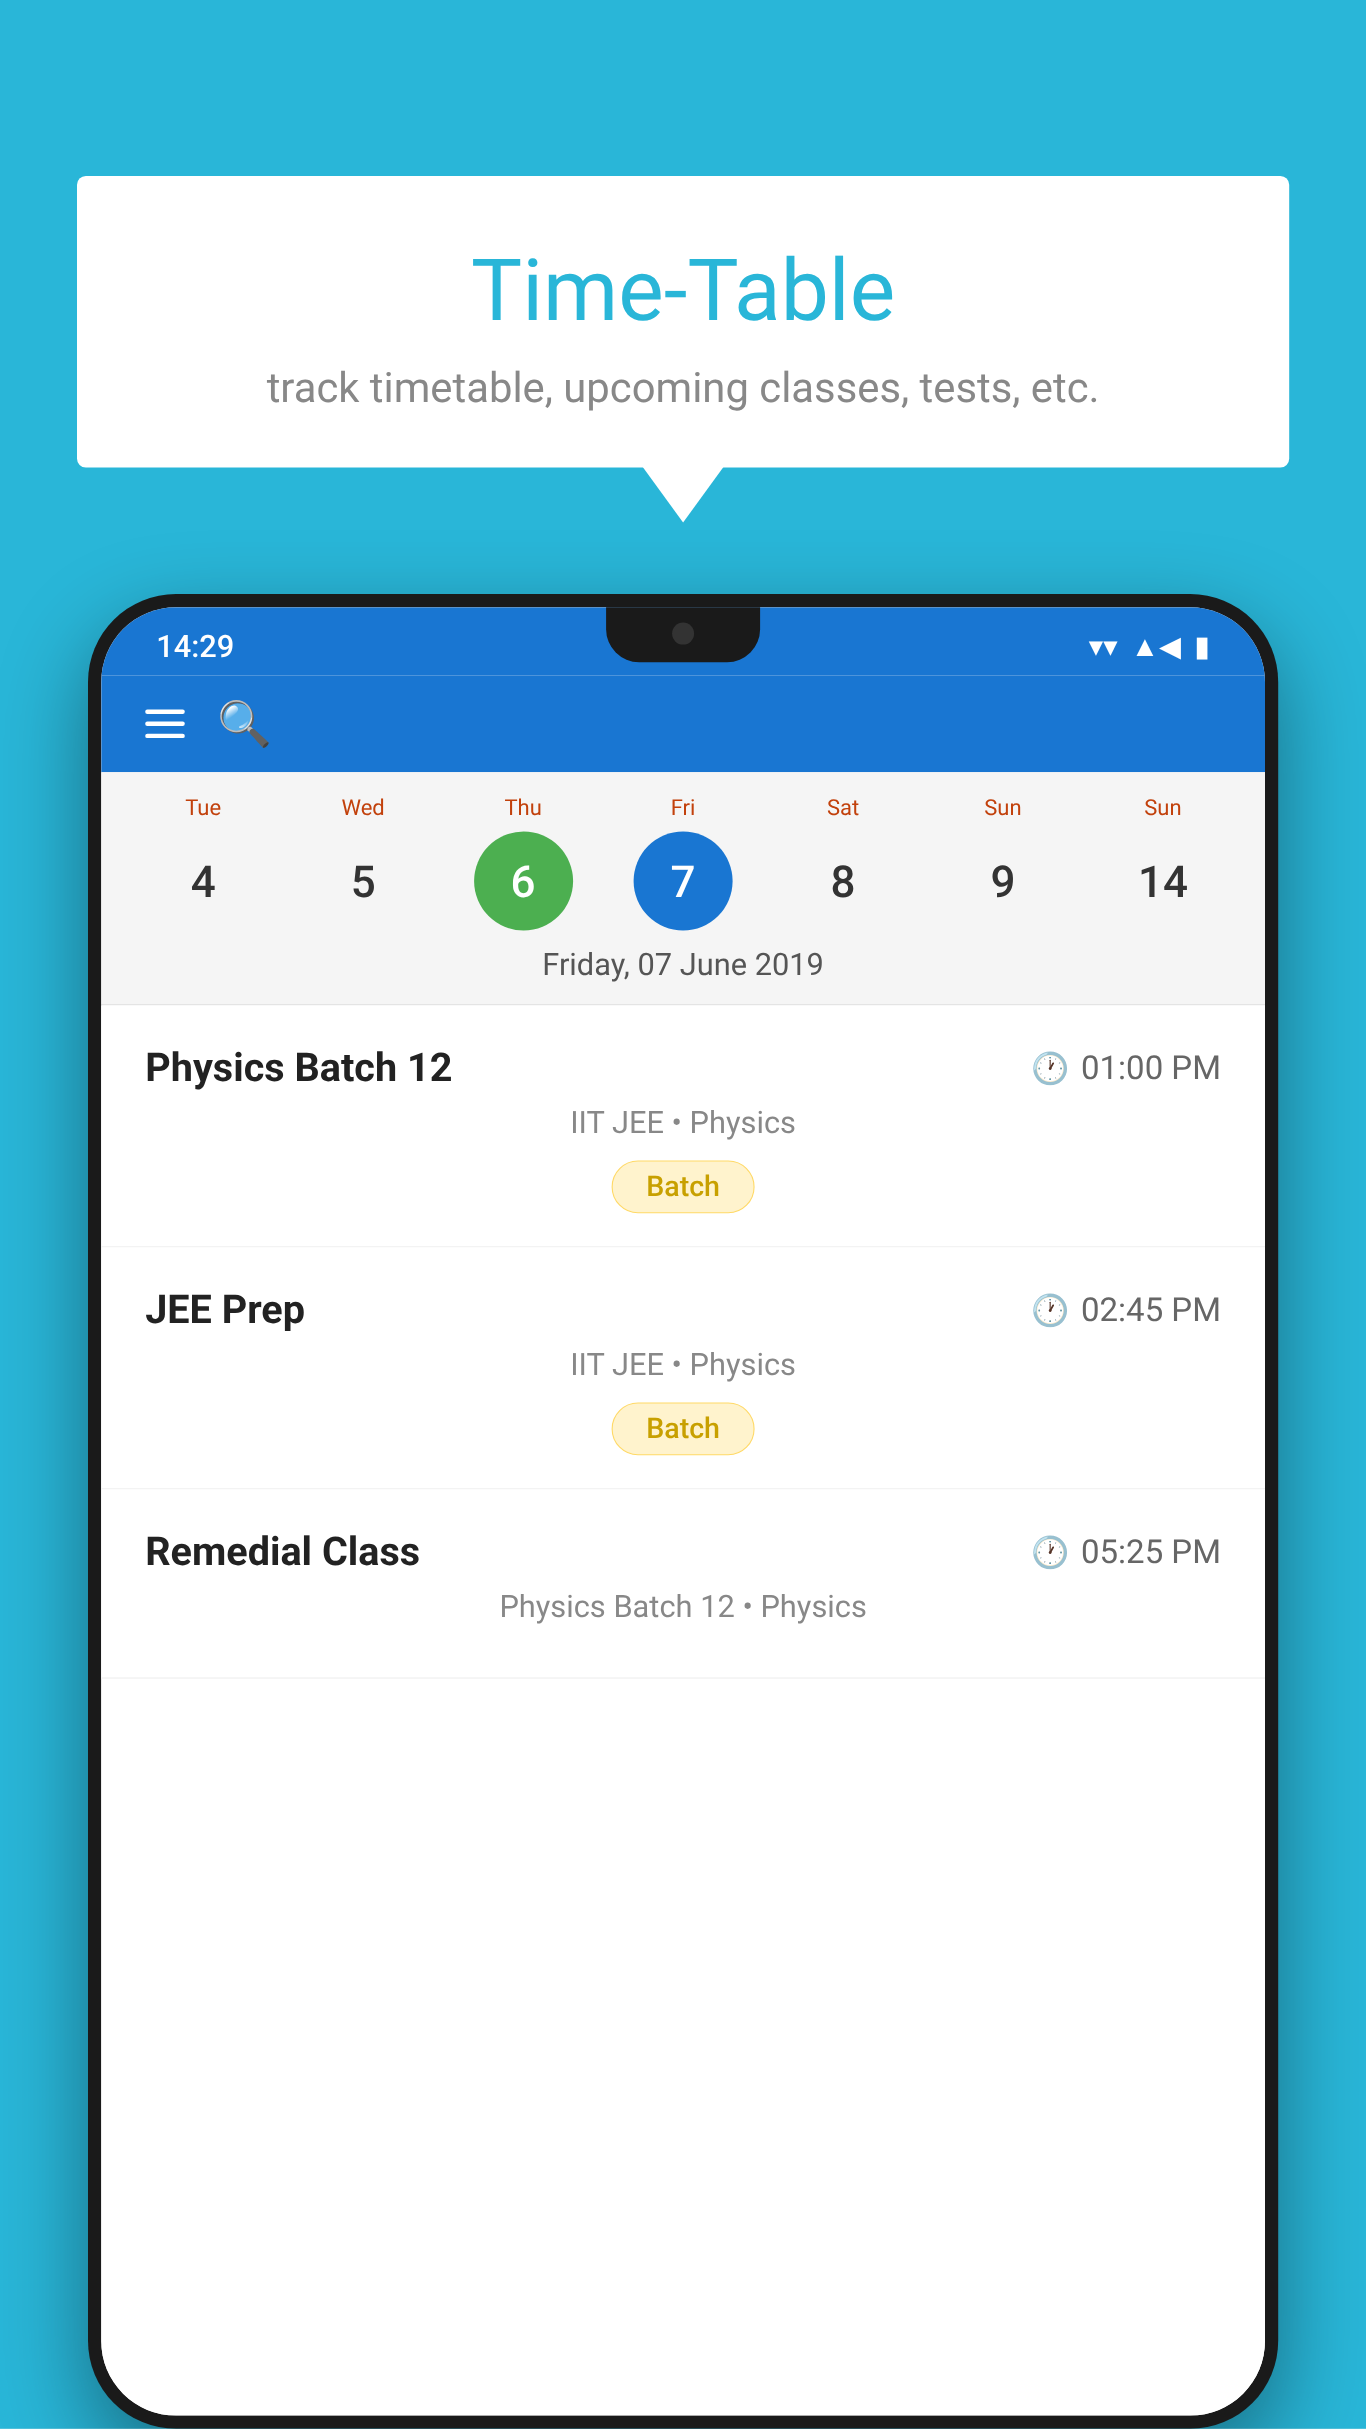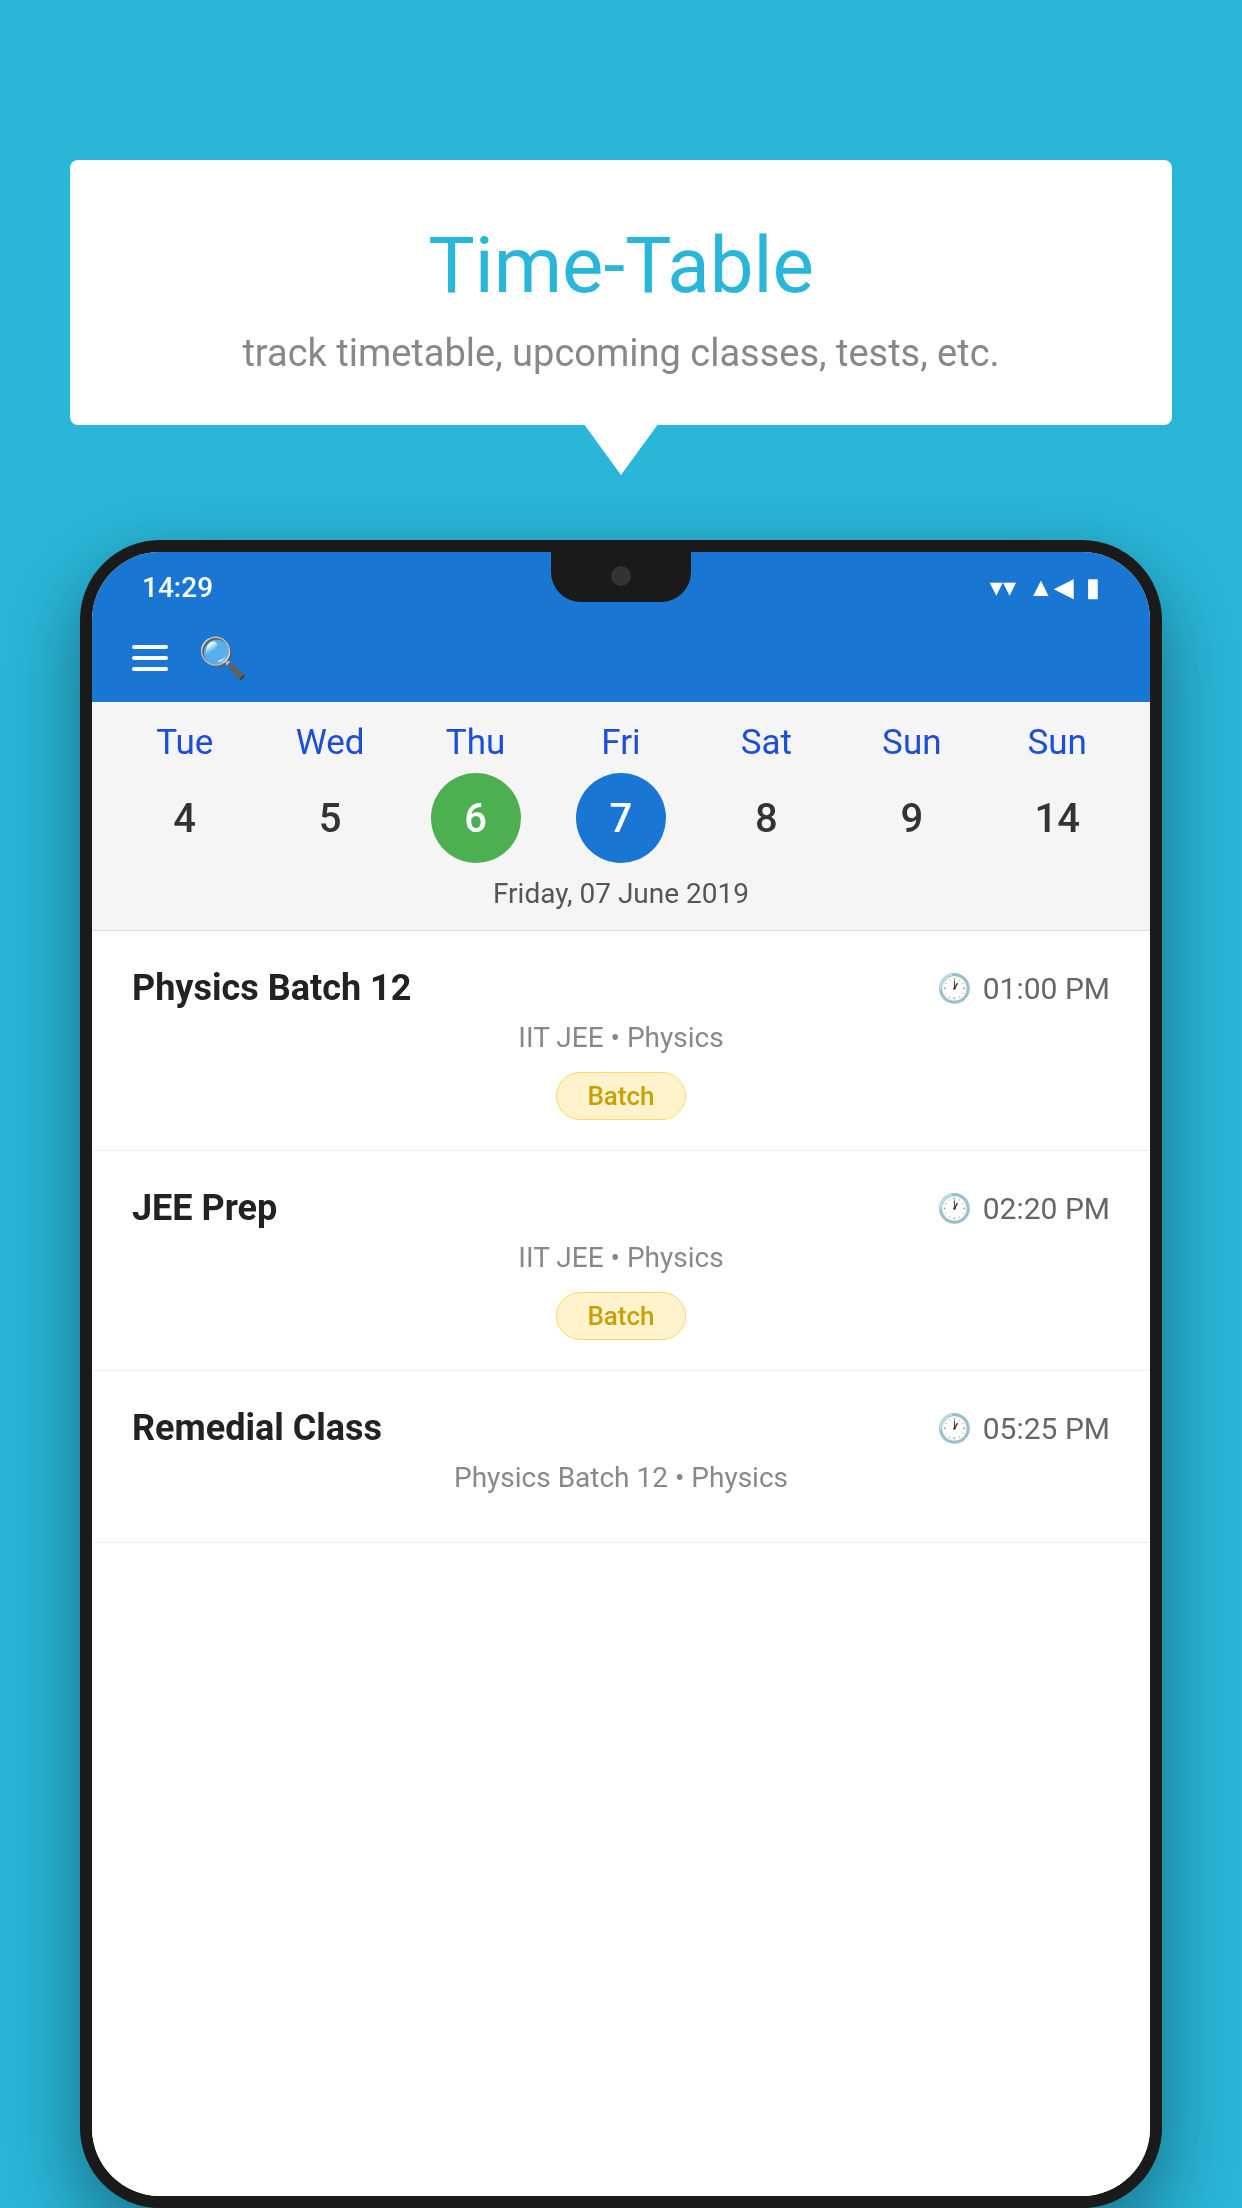--- a/index.html
+++ b/index.html
@@ -178,22 +178,22 @@
     }
 
     .day-headers {
       display: flex;
       justify-content: space-around;
       padding: 0 20px;
       margin-bottom: 10px;
     }
 
     .day-header {
-      color: #1d4ed8;
-      font-size: 35px;
+      color: #c2410c;
+      font-size: 20px;
       text-align: center;
       width: 90px;
     }
 
     .date-row {
       display: flex;
       justify-content: space-around;
       padding: 0 20px;
       align-items: center;
     }
@@ -351,21 +351,21 @@
               <span class="schedule-item-title">Physics Batch 12</span>
               <div class="schedule-time">
                 <span style="font-size:28px;color:#888">🕐</span>
                 <span>01:00 PM</span>
               </div>
             </div><div class="schedule-item-subtitle">IIT JEE • Physics</div><span class="batch-tag">Batch</span></div>
           <div class="schedule-item"><div class="schedule-item-header">
               <span class="schedule-item-title">JEE Prep</span>
               <div class="schedule-time">
                 <span style="font-size:28px;color:#888">🕐</span>
-                <span>02:20 PM</span>
+                <span>02:45 PM</span>
               </div>
             </div><div class="schedule-item-subtitle">IIT JEE • Physics</div><span class="batch-tag">Batch</span></div>
           <div class="schedule-item">
             <div class="schedule-item-header">
               <span class="schedule-item-title">Remedial Class</span>
               <div class="schedule-time">
                 <span style="font-size:28px;color:#888">🕐</span>
                 <span>05:25 PM</span>
               </div>
             </div>

